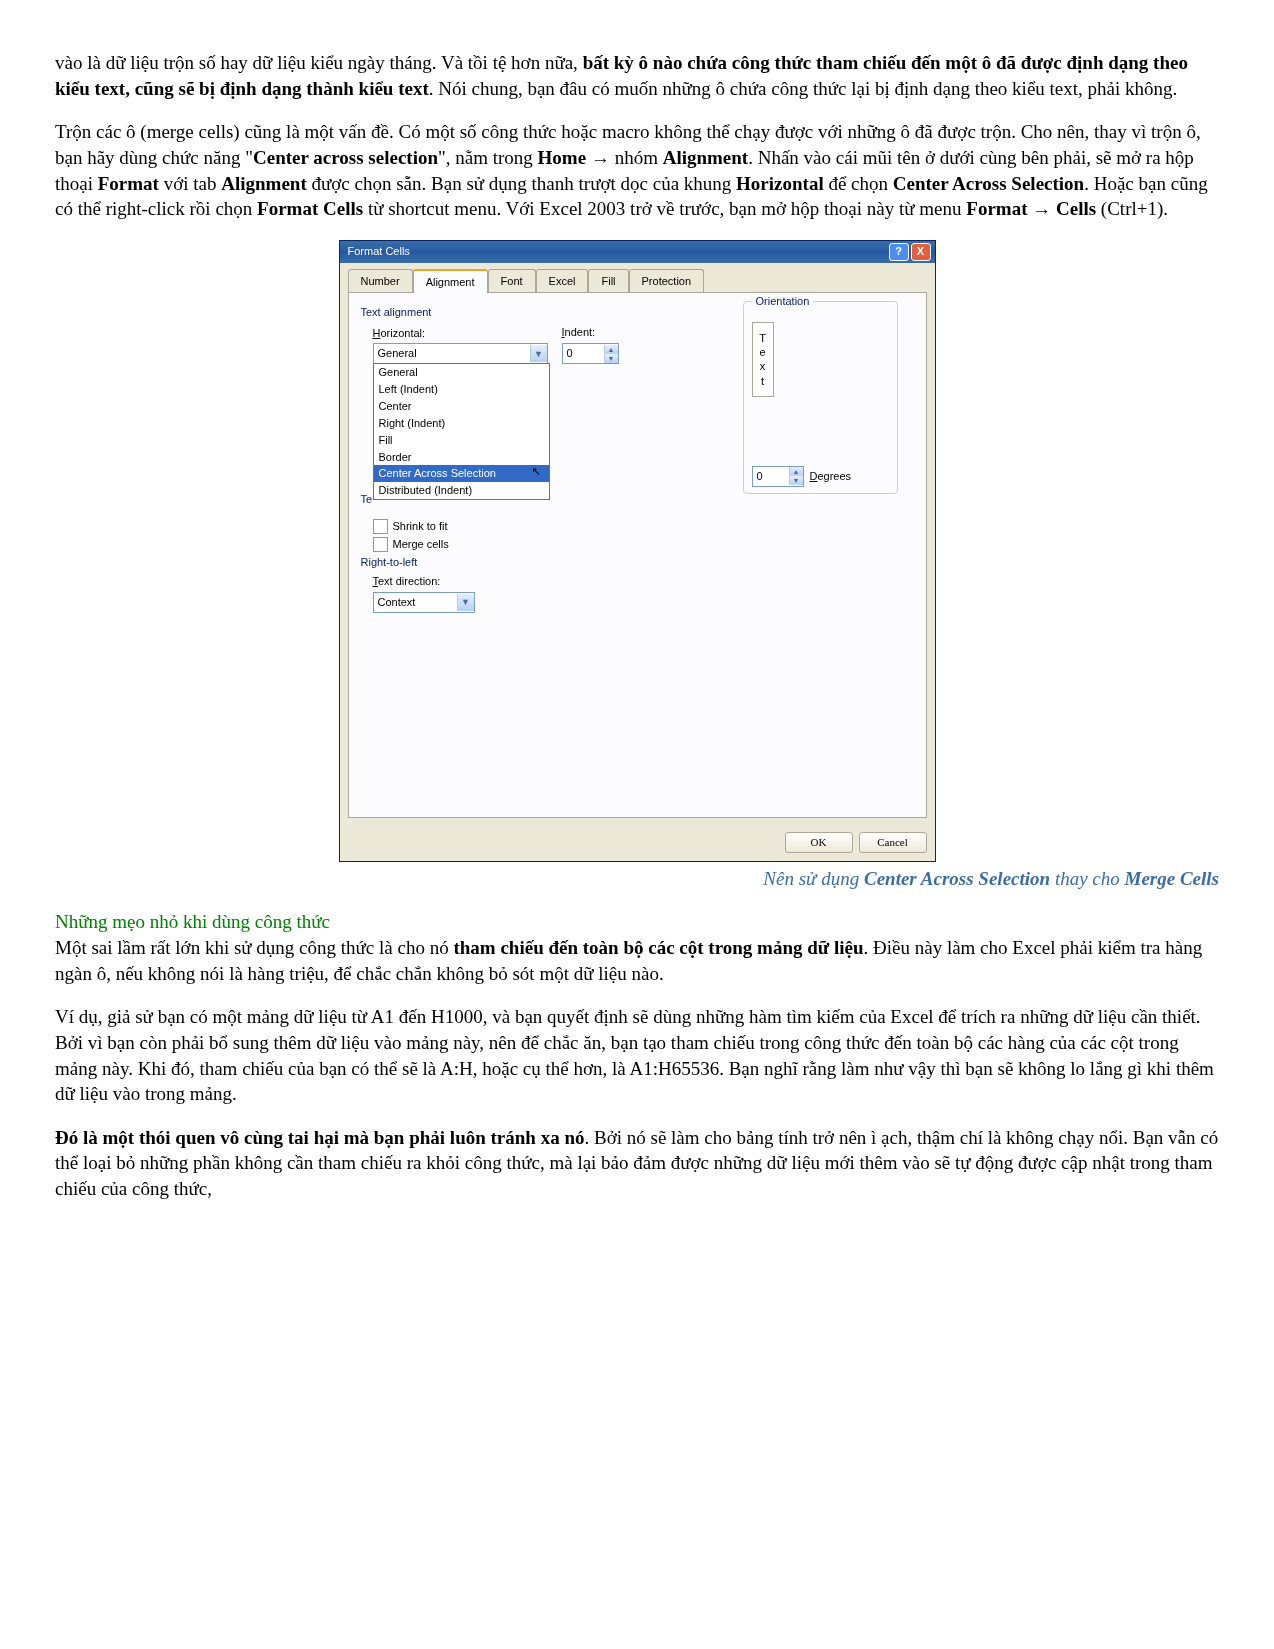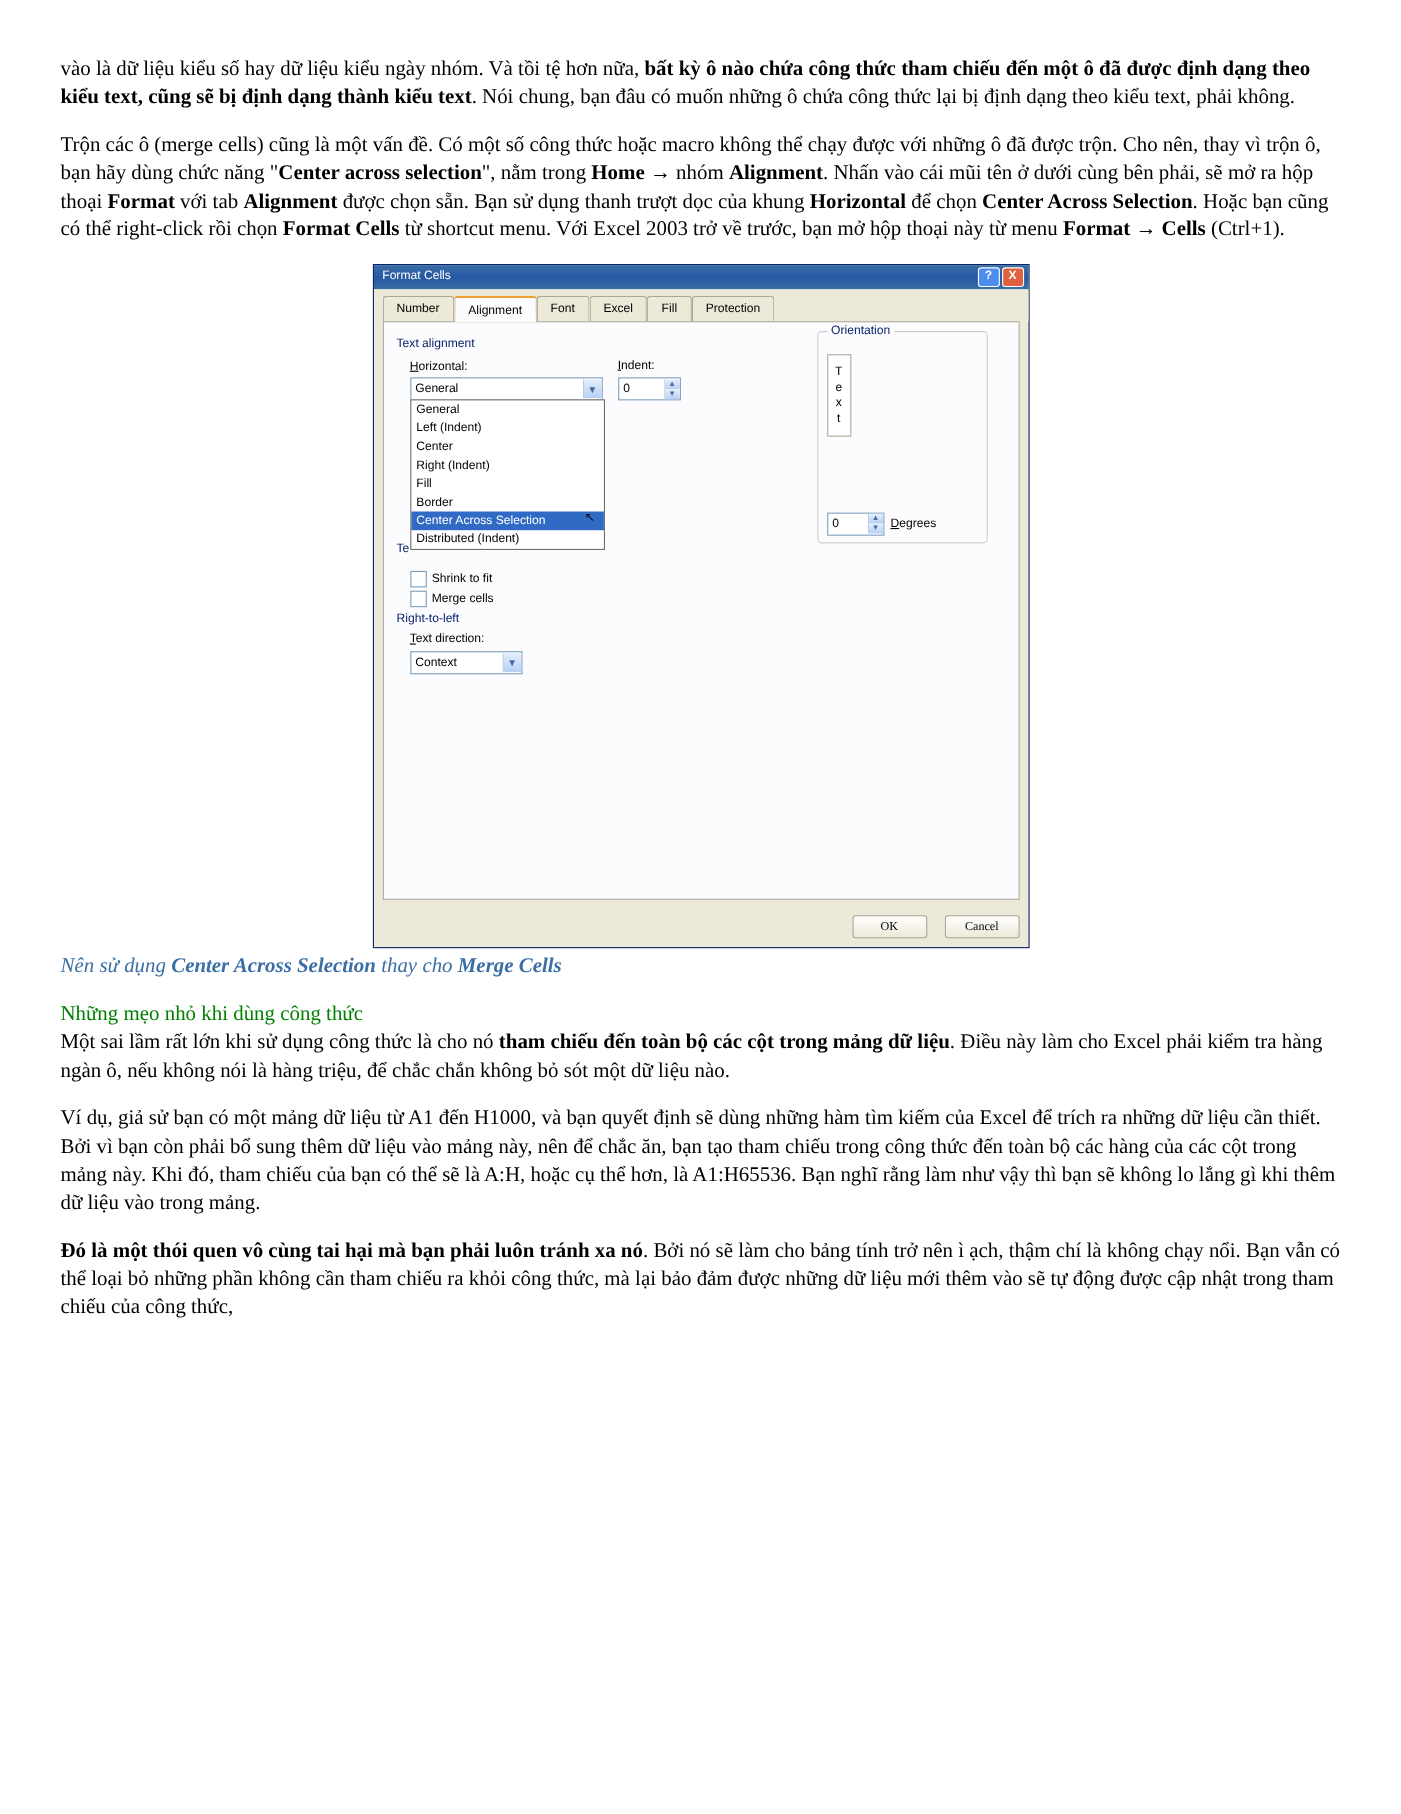--- a/index.html
+++ b/index.html
@@ -1,19 +1,19 @@
 <!DOCTYPE html>
 <html><head>
 <meta charset="utf-8">
 <style>
 body{margin:0;padding:50px 55px;font-family:"Times New Roman",serif;font-size:19px;line-height:1.35;color:#000;background:#fff;width:1274px;box-sizing:border-box}
 p{margin:0 0 18px 0}
 .bold{font-weight:bold}
 .green{color:#008000;font-weight:normal}
-.caption{text-align:left;font-style:italic;color:#3b6ea5;margin-top:4px}
+.caption{text-align:right;font-style:italic;color:#3b6ea5;margin-top:4px}
 .blue-bold{color:#3b6ea5;font-weight:bold;font-style:italic}
 .arrow{font-family:Arial,sans-serif}
 .dialog-wrap{display:flex;justify-content:center;margin:8px 0 2px}
 .dialog{width:595px;border:1px solid #0a246a;background:#ece9d8;font-family:Tahoma,Arial,sans-serif;font-size:11px;color:#000}
 .titlebar{height:22px;background:linear-gradient(#3a6ea5,#2558a3 50%,#3a6ea5);display:flex;align-items:center;padding:0 4px 0 8px;color:#fff;font-size:11px}
 .titlebar .spacer{flex:1}
 .titlebar .tb-btn{width:18px;height:16px;border:1px solid #fff;border-radius:3px;display:flex;align-items:center;justify-content:center;margin-left:2px;font-size:11px;font-weight:bold;cursor:pointer}
 .tb-help{background:#4b8ef0;color:#fff}
 .tb-close{background:#e06040;color:#fff}
 .tabstrip{display:flex;padding:5px 8px 0 8px;background:#ece9d8}
@@ -38,31 +38,31 @@
 .orientation{position:absolute;right:28px;top:8px;width:155px}
 .orient-box{border:1px solid #cfcfcf;border-radius:4px;padding:8px;height:175px;position:relative}
 .orient-box .legend{position:absolute;top:-8px;left:8px;background:#fcfcfe;padding:0 4px;color:#0a246a;font-size:11px}
 .vert-text{width:16px;border:1px solid #aca899;background:#fff;text-align:center;padding:8px 2px;line-height:1.3;position:absolute;left:8px;top:20px}
 .arc-area{position:absolute;right:8px;top:14px;width:115px;height:130px}
 .dot{width:5px;height:5px;background:#000;transform:rotate(45deg);position:absolute}
 .red-dot{width:7px;height:7px;background:#c00;transform:rotate(45deg);position:absolute}
 .orient-text{position:absolute;font-size:11px}
 .orient-line{position:absolute;height:1px;background:#000}
 .deg-row{display:flex;align-items:center;position:absolute;bottom:6px;left:8px;gap:6px}
-.btnrow{display:flex;justify-content:flex-end;gap:16px;padding:6px 8px 8px}
+.btnrow{display:flex;justify-content:flex-end;gap:6px;padding:6px 8px 8px}
 .dlg-btn{width:68px;height:21px;border:1px solid #aca899;background:linear-gradient(#fff,#ece9d8);border-radius:3px;cursor:pointer;font-family:Tahoma;font-size:11px}
 .two-col{display:flex;gap:18px;align-items:flex-start}
 .left-col{width:305px;position:relative}
 .cursor-icon{position:absolute;font-size:11px;color:#000;pointer-events:none}
 </style>
 </head>
 <body>
 
 <p>
-<span>vào là dữ liệu kiểu số hay dữ liệu kiểu ngày nhóm. Và tồi tệ hơn nữa, </span><span class="bold">bất kỳ ô nào chứa công thức tham chiếu đến một ô đã được định dạng theo kiểu text, cũng sẽ bị định dạng thành kiểu text</span><span>. Nói chung, bạn đâu có muốn những ô chứa công thức lại bị định dạng theo kiểu text, phải không.</span>
+<span>vào là dữ liệu trộn số hay dữ liệu kiểu ngày tháng. Và tồi tệ hơn nữa, </span><span class="bold">bất kỳ ô nào chứa công thức tham chiếu đến một ô đã được định dạng theo kiểu text, cũng sẽ bị định dạng thành kiểu text</span><span>. Nói chung, bạn đâu có muốn những ô chứa công thức lại bị định dạng theo kiểu text, phải không.</span>
 </p>
 
 <p>
 <span>Trộn các ô (merge cells) cũng là một vấn đề. Có một số công thức hoặc macro không thể chạy được với những ô đã được trộn. Cho nên, thay vì trộn ô, bạn hãy dùng chức năng "</span><span class="bold">Center across selection</span><span>", nằm trong </span><span class="bold">Home</span><span> </span><span class="arrow">→</span><span> nhóm </span><span class="bold">Alignment</span><span>. Nhấn vào cái mũi tên ở dưới cùng bên phải, sẽ mở ra hộp thoại </span><span class="bold">Format</span><span> với tab </span><span class="bold">Alignment</span><span> được chọn sẵn. Bạn sử dụng thanh trượt dọc của khung </span><span class="bold">Horizontal</span><span> để chọn </span><span class="bold">Center Across Selection</span><span>. Hoặc bạn cũng có thể right-click rồi chọn </span><span class="bold">Format Cells</span><span> từ shortcut menu. Với Excel 2003 trở về trước, bạn mở hộp thoại này từ menu </span><span class="bold">Format</span><span> </span><span class="arrow">→</span><span> </span><span class="bold">Cells</span><span> (Ctrl+1).</span>
 </p>
 
 <div class="dialog-wrap">
 <div class="dialog">
   <div class="titlebar">
     <span>Format Cells</span>

